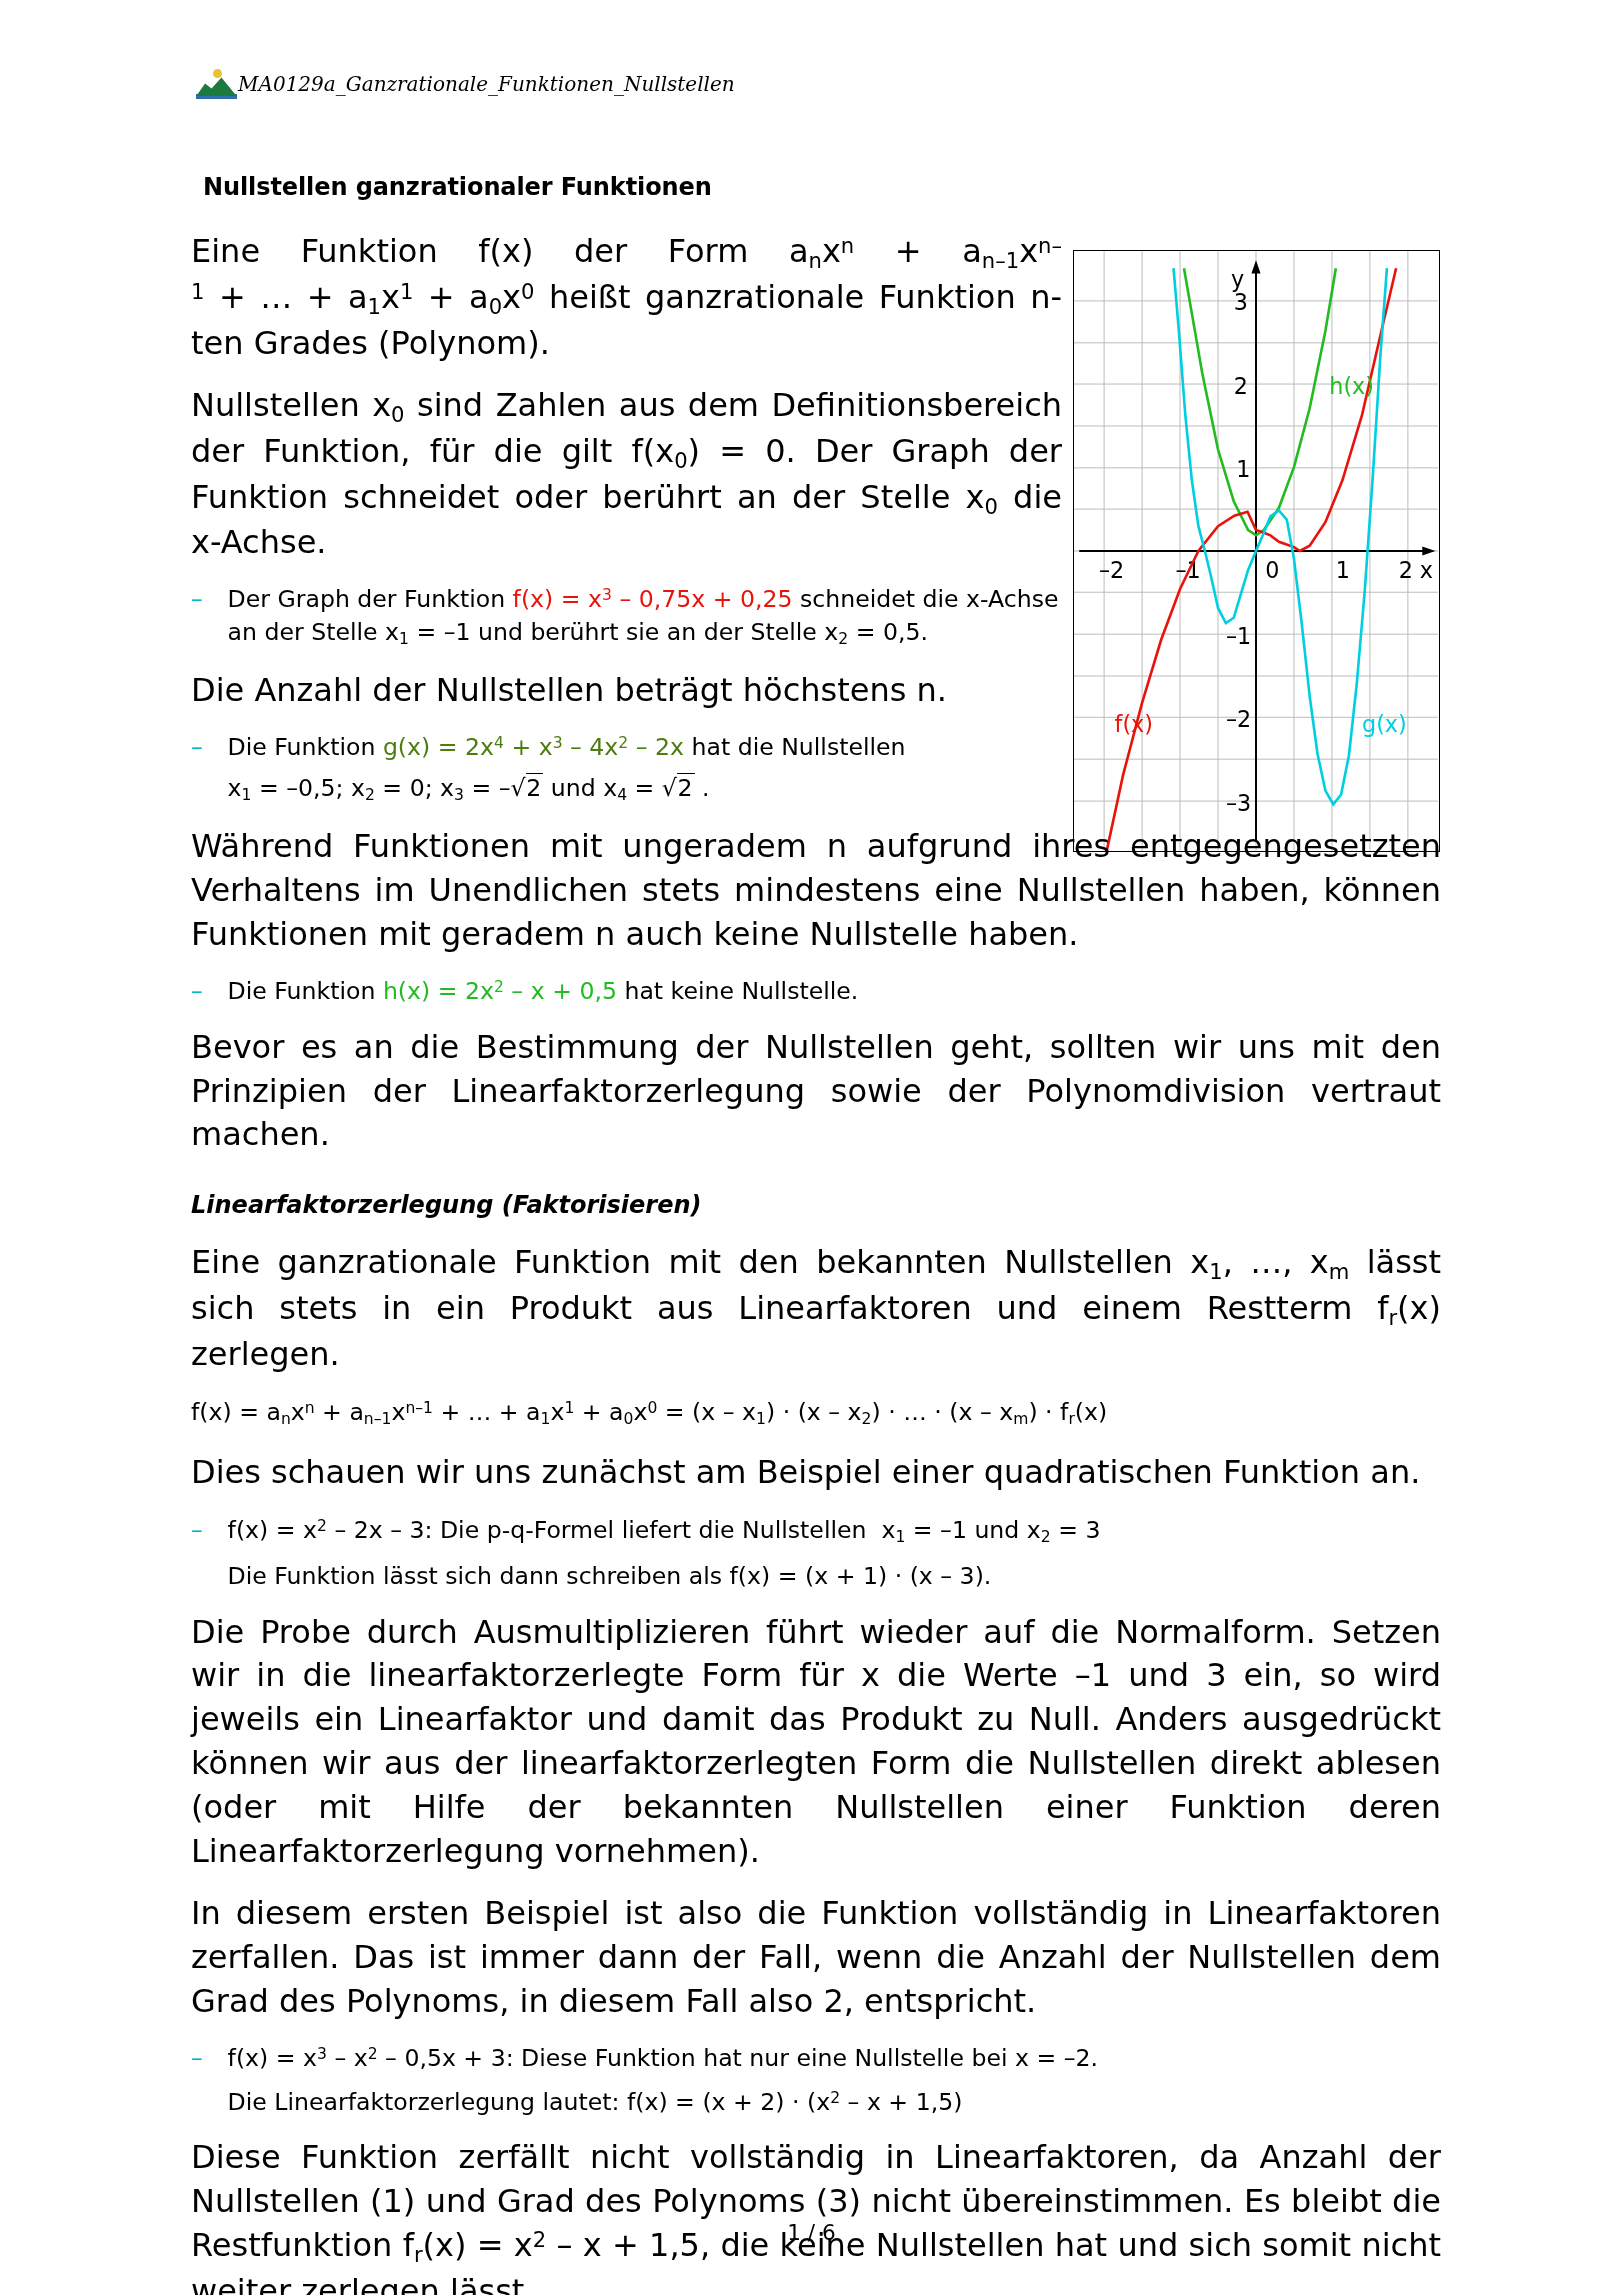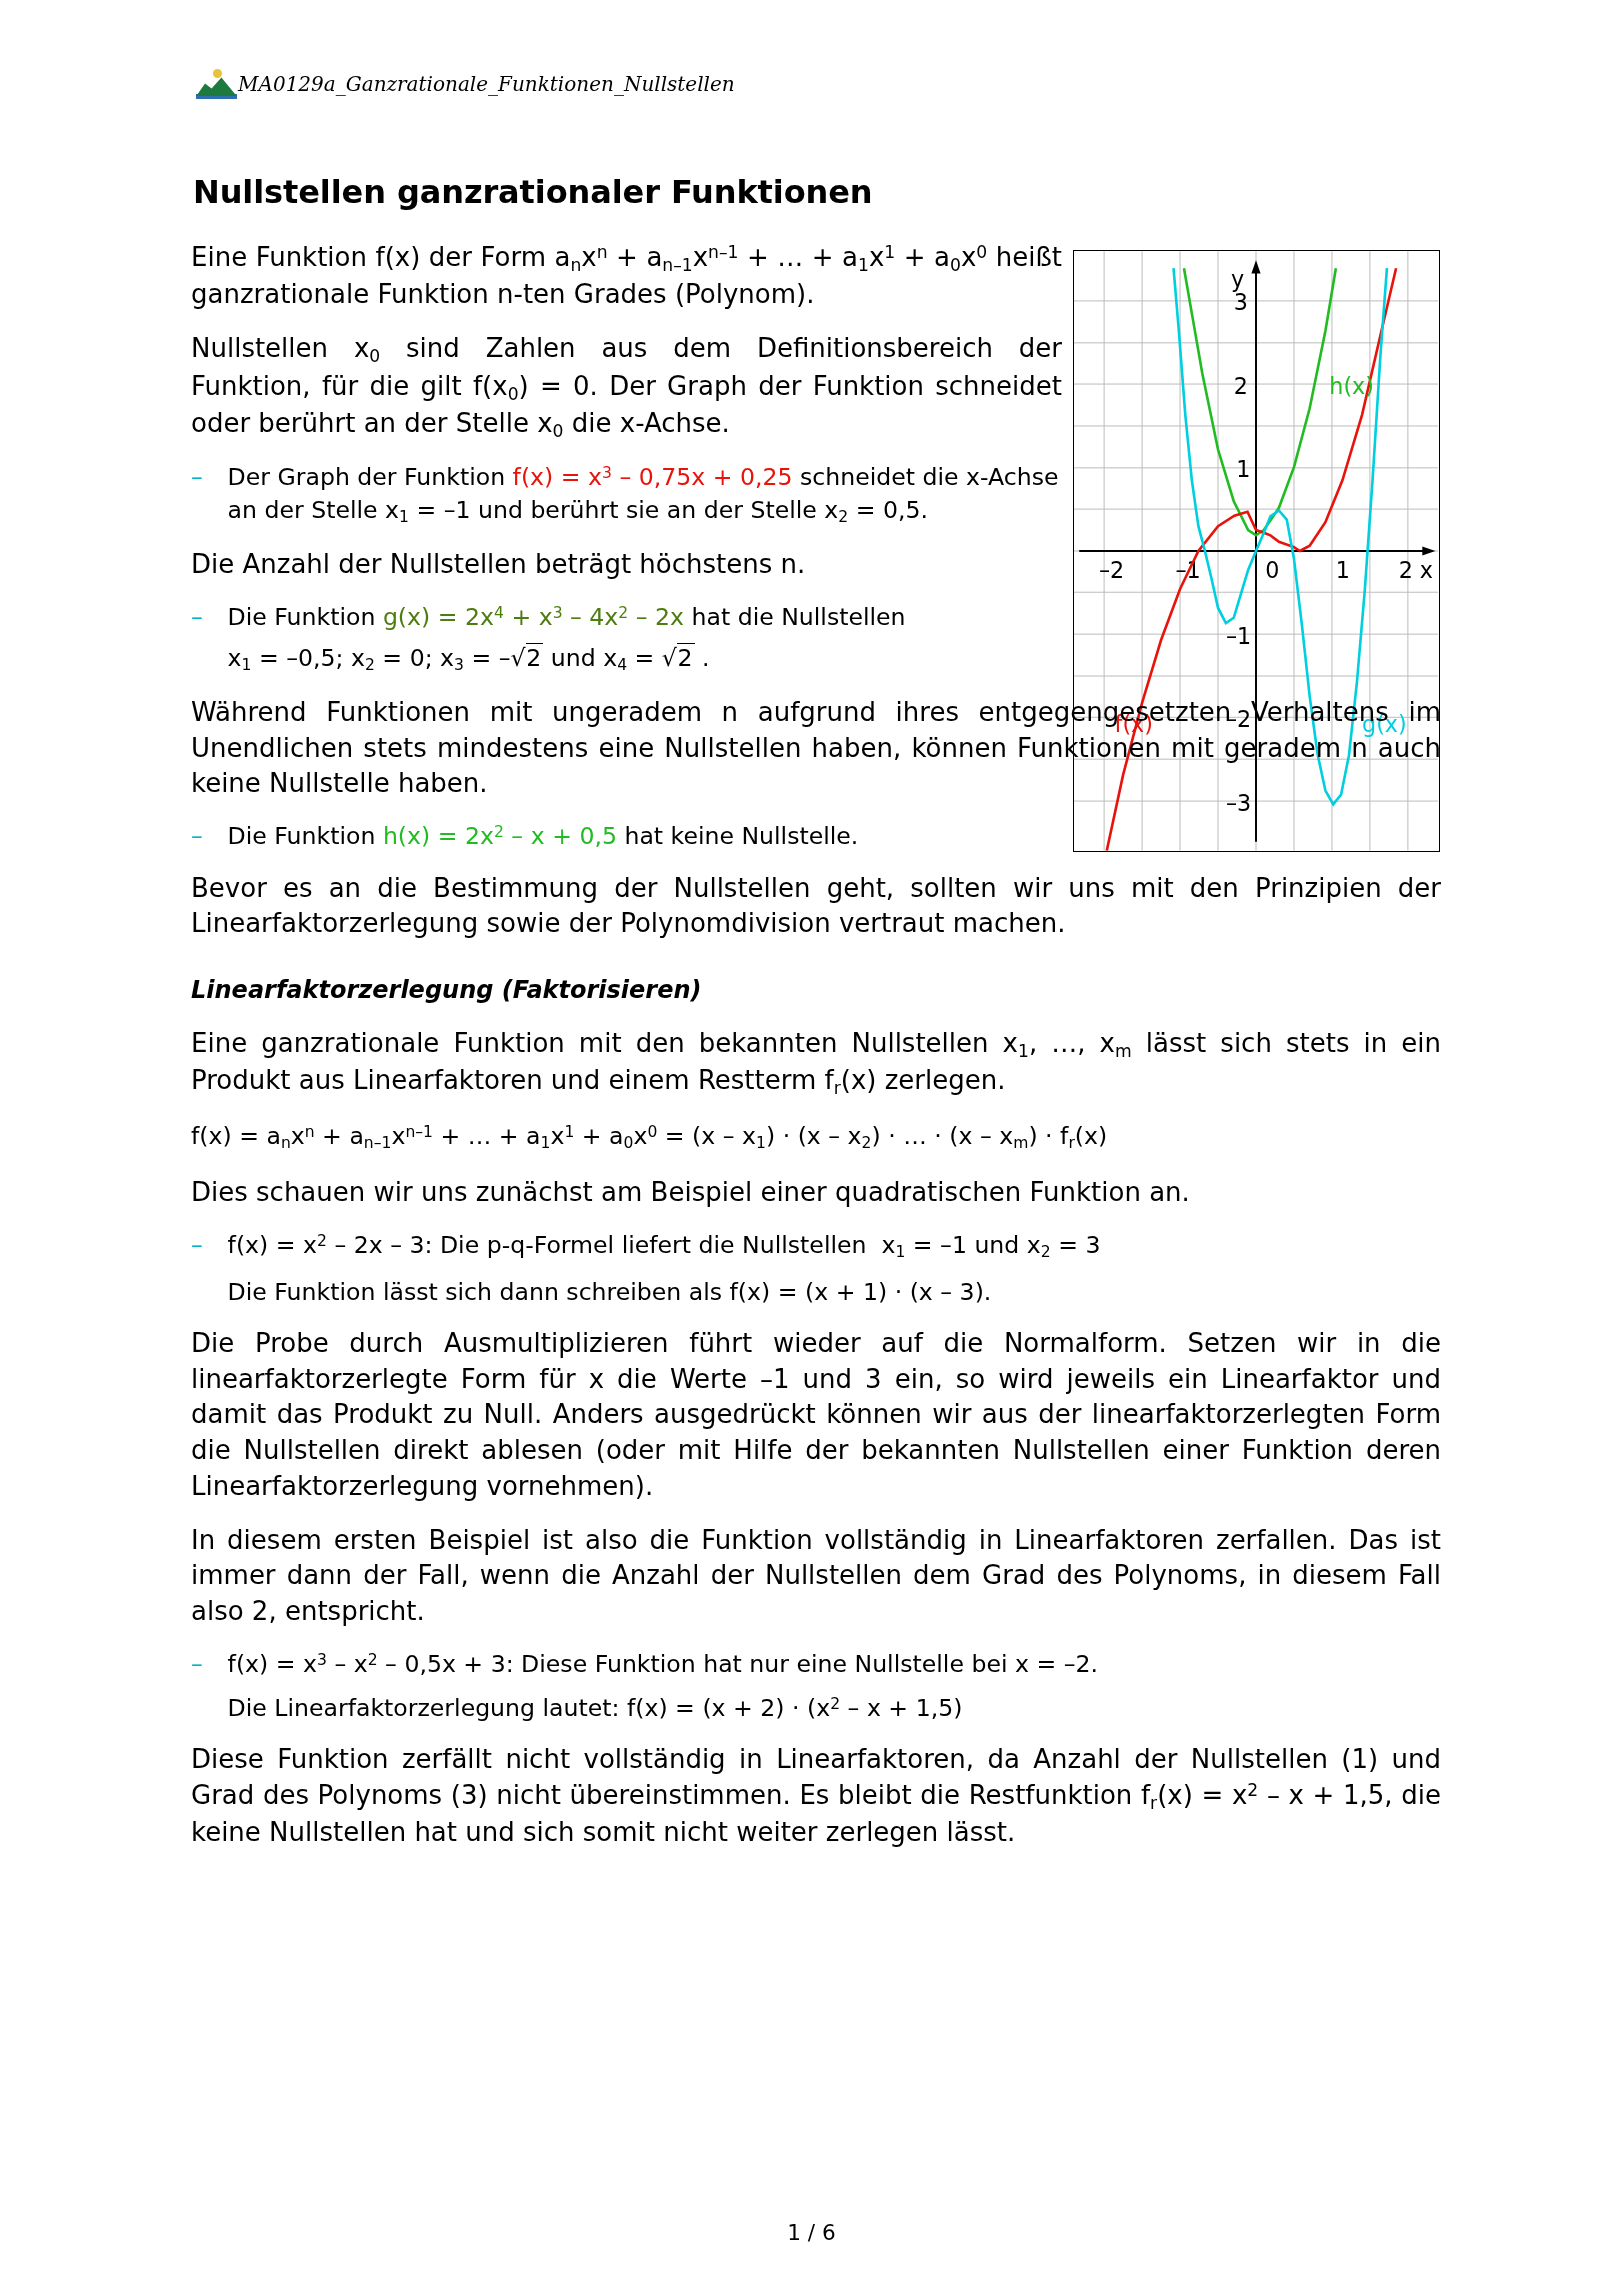--- a/index.html
+++ b/index.html
@@ -17,23 +17,23 @@
   .logo { width:41px; height:30px; position:relative; }
   .logo .mountain { position:absolute; left:0; bottom:2.6px; width:41px; height:21px;
      background:#1d7a3e; clip-path:polygon(0% 100%, 22% 38%, 38% 62%, 62% 10%, 100% 100%); }
   .logo .sun { position:absolute; left:17px; top:0px; width:9.2px; height:9.2px; border-radius:50%;
      background:#e8c33a; }
   .logo .base { position:absolute; left:0; bottom:0; width:41px; height:4.6px; background:#2f6fb0; }
   .header-title { font-family:"DejaVu Serif", serif; font-style:italic; font-size:20px; color:#000; }
 
   
   .content { position:absolute; left:191px; top:173px; width:1250px; }
-  h1.title { font-size:32px; font-weight:bold; margin:0 0 29px 2px; letter-spacing:-0.1px; }
+  h1.title { font-size:24px; font-weight:bold; margin:0 0 29px 12px; letter-spacing:-0.1px; }
   h2.subtitle { font-size:24px; font-weight:bold; font-style:italic; margin:34px 0 22px 0; }
-  p { font-size:26px; line-height:1.37; margin:0 0 18.3px 0; text-align:justify; }
+  p { font-size:32px; line-height:1.37; margin:0 0 18.3px 0; text-align:justify; }
   p.narrow { width:871px; }
   .bullet { display:flex; gap:17px; margin:0 0 18.3px 0; }
   .bullet .dash { width:19.6px; flex:none; font-size:23.6px; line-height:1.37; color:#00b5c8; }
   .bullet .btext { font-size:23.6px; line-height:1.37; }
   .bullet.narrow { width:871px; }
   .eq { font-size:23.6px; line-height:1.5; margin:0 0 19.6px 0; }
   sub { font-size:0.66em; vertical-align:-0.28em; }
   sup { font-size:0.66em; vertical-align:0.45em; }
   .red { color:#e8130b; }
   .green { color:#22bb22; }

